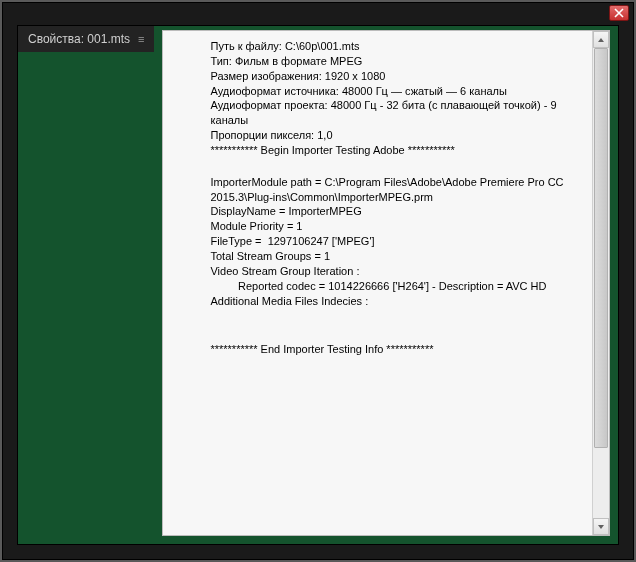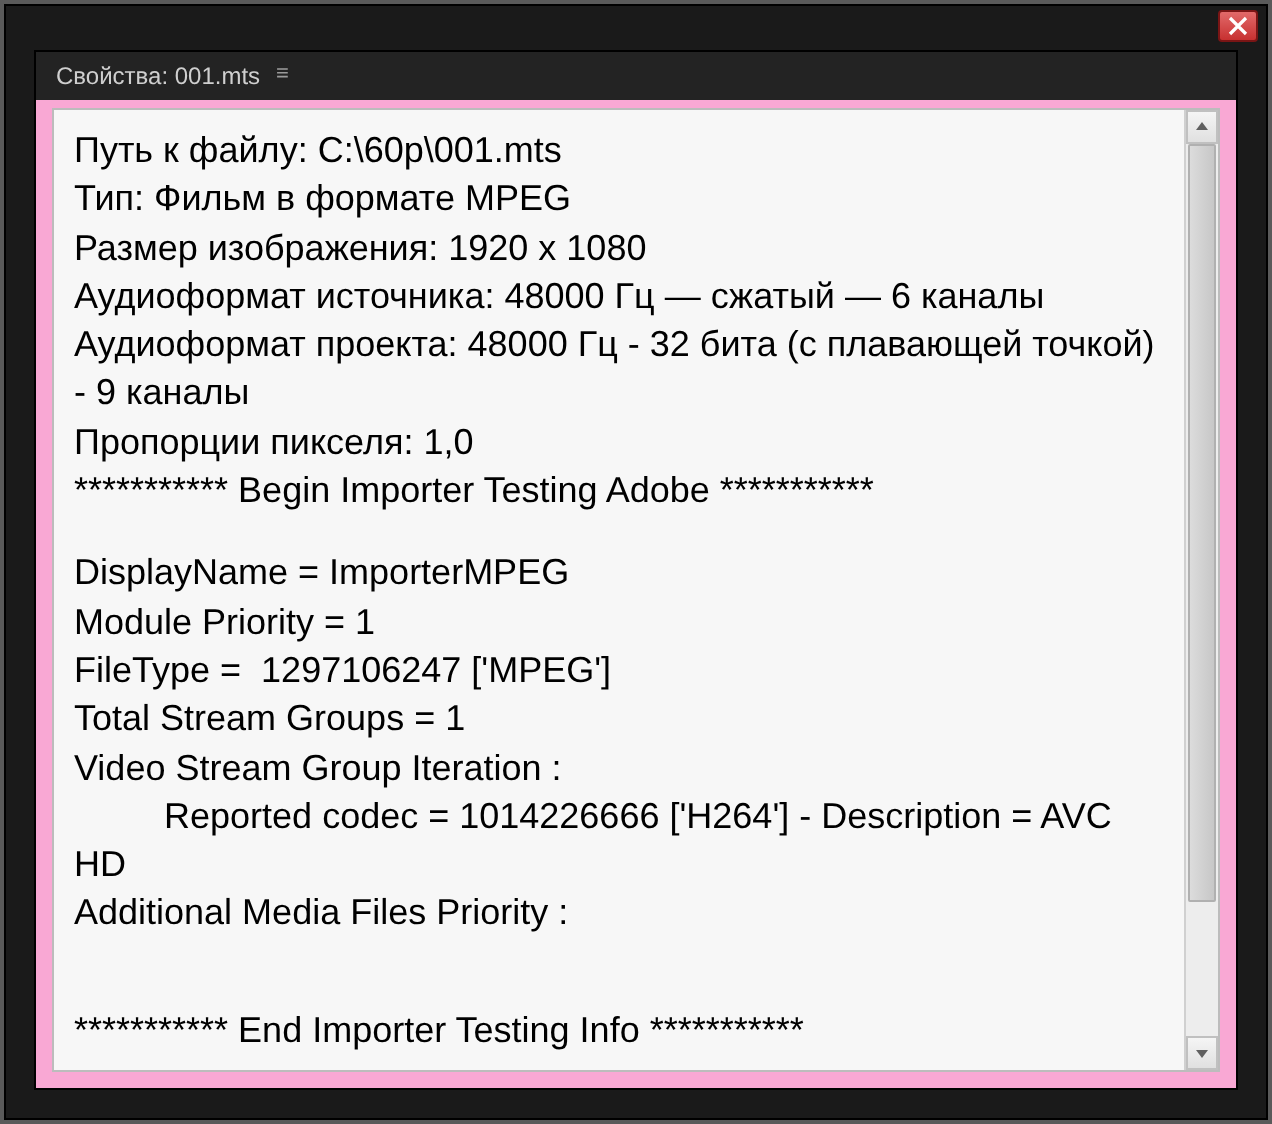--- a/index.html
+++ b/index.html
@@ -32,24 +32,24 @@
     justify-content: center;
     cursor: pointer;
   }
   .close-btn svg { width: 10px; height: 10px; }
   .inner-window {
     position: absolute;
     top: 22px;
     left: 14px;
     right: 14px;
     bottom: 14px;
-    background: #f9a8d4;
+    background: #14532d;
     border: 1px solid #000;
     display: flex;
-    flex-direction: column;
+    flex-direction: row;
   }
   .titlebar {
     height: 26px;
     background: #232323;
     display: flex;
     align-items: center;
     padding: 0 10px;
     color: #cfcfcf;
     font-size: 12px;
     gap: 8px;
@@ -66,24 +66,25 @@
     margin: 4px 8px 8px 8px;
     background: #f7f7f7;
     border: 1px solid #bcbcbc;
     position: relative;
     display: flex;
   }
   .content {
     flex: 1;
     padding: 8px 10px;
     font-family: Arial, Helvetica, sans-serif;
-    font-size: 18px;
+    font-size: 11px;
     line-height: 1.35;
     color: #000;
     overflow: hidden;
+    margin-left: 37px;
   }
   .content .row { white-space: pre-wrap; word-break: break-word; }
   .blank { height: 17px; }
   .scrollbar {
     width: 17px;
     background: #e9e9e9;
     border-left: 1px solid #d0d0d0;
     display: flex;
     flex-direction: column;
   }
@@ -133,27 +134,28 @@
     <div class="content-wrap">
       <div class="content">
         <div class="row"><span>Путь к файлу:</span> <span>C:\60p\001.mts</span></div>
         <div class="row"><span>Тип:</span> <span>Фильм в формате MPEG</span></div>
         <div class="row"><span>Размер изображения:</span> <span>1920 x 1080</span></div>
         <div class="row"><span>Аудиоформат источника:</span> <span>48000 Гц — сжатый — 6 каналы</span></div>
         <div class="row"><span>Аудиоформат проекта:</span> <span>48000 Гц - 32 бита (с плавающей точкой) - 9 каналы</span></div>
         <div class="row"><span>Пропорции пикселя:</span> <span>1,0</span></div>
         <div class="row">*********** Begin Importer Testing Adobe ***********</div>
         <div class="blank"></div>
+        <div class="row">ImporterModule path = C:\Program Files\Adobe\Adobe Premiere Pro CC 2015.3\Plug-ins\Common\ImporterMPEG.prm</div>
         <div class="row">DisplayName = ImporterMPEG</div>
         <div class="row">Module Priority = 1</div>
         <div class="row">FileType =  1297106247 ['MPEG']</div>
         <div class="row">Total Stream Groups = 1</div>
         <div class="row">Video Stream Group Iteration :</div>
         <div class="row">         Reported codec = 1014226666 ['H264'] - Description = AVC HD</div>
-        <div class="row">Additional Media Files Priority :</div>
+        <div class="row">Additional Media Files Indecies :</div>
         <div class="blank"></div>
         <div class="blank"></div>
         <div class="row">*********** End Importer Testing Info ***********</div>
       </div>
 
       <div class="scrollbar">
         <div class="sb-btn">
           <svg viewBox="0 0 8 8">
               <path d="M1 6 L4 2 L7 6 Z" fill="#606060"></path>
             </svg>

